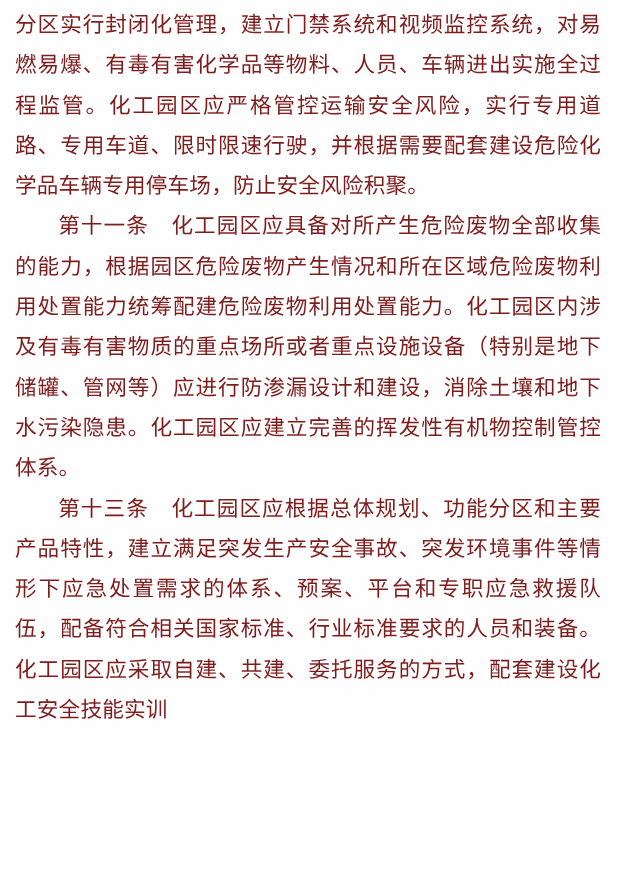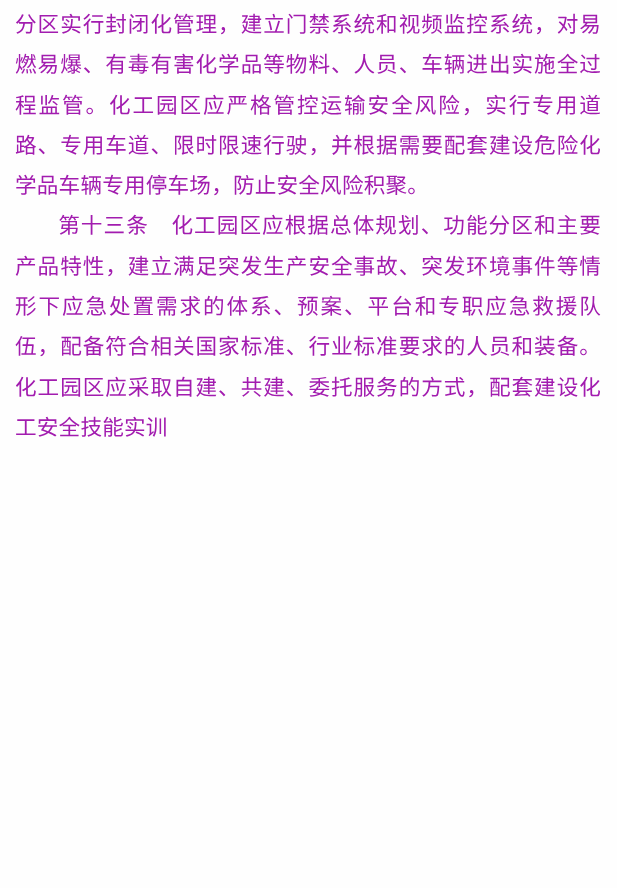--- a/index.html
+++ b/index.html
@@ -18,31 +18,32 @@
     height: 888px;
     padding: 5px 16px 0 15px;
     background: #fefefe;
   }
   .para {
     margin: 0;
     font-family: "Liberation Serif", "DejaVu Serif", serif;
     font-size: 21.6px;
     line-height: 40.3px;
     font-weight: 400;
-    color: #a21caf;
+    color: #7f1d1d;
     text-align: justify;
     text-justify: inter-ideograph;
     text-indent: 2em;
     letter-spacing: 0.2px;
     word-break: break-all;
     overflow-wrap: anywhere;
   }
   .para.continuation {
     text-indent: 0;
   }
 </style>
 </head>
 <body>
 
 <div class="page">
   <p class="para continuation">分区实行封闭化管理，建立门禁系统和视频监控系统，对易燃易爆、有毒有害化学品等物料、人员、车辆进出实施全过程监管。化工园区应严格管控运输安全风险，实行专用道路、专用车道、限时限速行驶，并根据需要配套建设危险化学品车辆专用停车场，防止安全风险积聚。</p>
+  <p class="para">第十一条　化工园区应具备对所产生危险废物全部收集的能力，根据园区危险废物产生情况和所在区域危险废物利用处置能力统筹配建危险废物利用处置能力。化工园区内涉及有毒有害物质的重点场所或者重点设施设备（特别是地下储罐、管网等）应进行防渗漏设计和建设，消除土壤和地下水污染隐患。化工园区应建立完善的挥发性有机物控制管控体系。</p>
   <p class="para">第十三条　化工园区应根据总体规划、功能分区和主要产品特性，建立满足突发生产安全事故、突发环境事件等情形下应急处置需求的体系、预案、平台和专职应急救援队伍，配备符合相关国家标准、行业标准要求的人员和装备。化工园区应采取自建、共建、委托服务的方式，配套建设化工安全技能实训</p>
 </div>
 
 </body></html>

